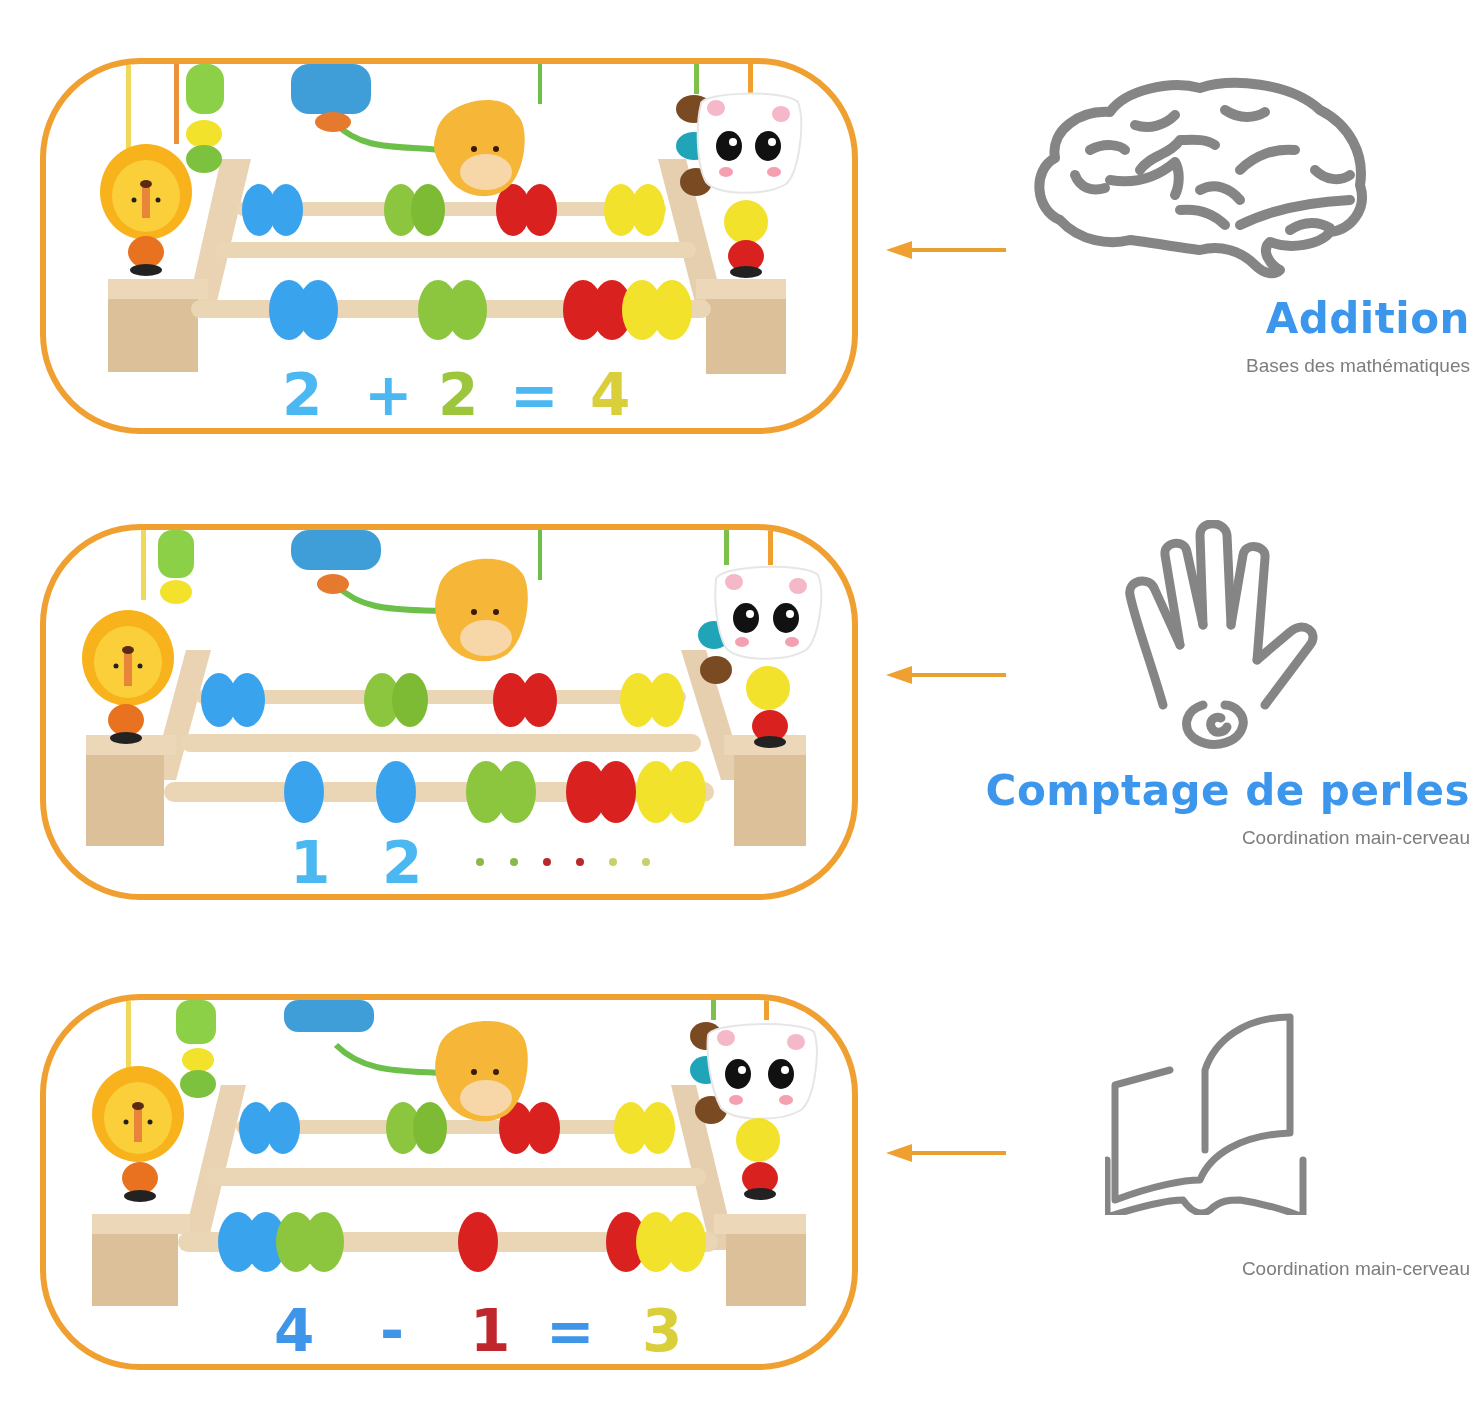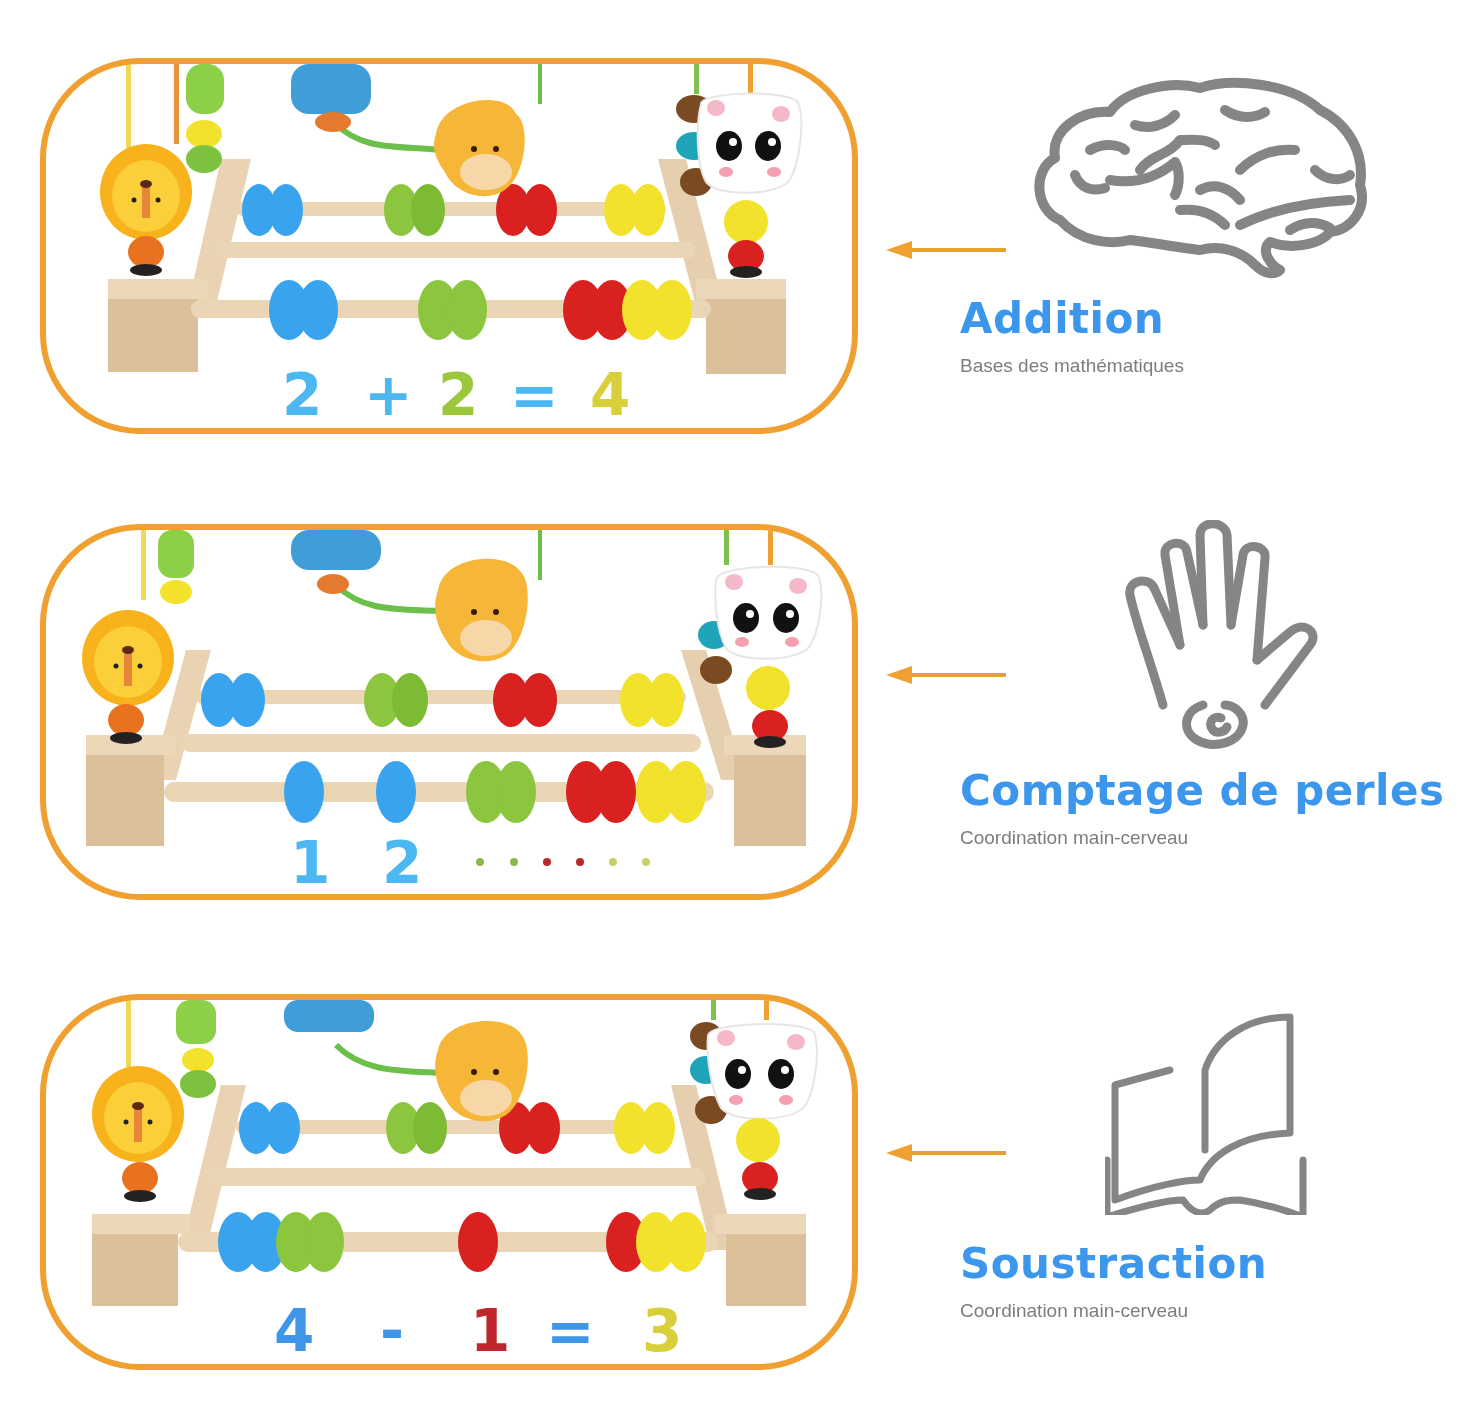--- a/index.html
+++ b/index.html
@@ -10,21 +10,21 @@
   .panel.p2 { top:524px; height:376px; }
   .panel.p3 { top:994px; height:376px; }
 
   .scene { position:absolute; left:0; top:0; width:100%; height:100%; }
 
   .equation { position:absolute; left:0; top:0; width:100%; height:100%; pointer-events:none; }
   .eq-glyph { position:absolute; font-family:"DejaVu Sans", sans-serif; font-weight:bold; font-size:58px; line-height:1; }
 
   .arrow { position:absolute; left:884px; width:124px; height:20px; }
 
-  .feature { position:absolute; left:960px; width:510px; text-align:left; }
+  .feature { position:absolute; left:960px; width:510px; text-align:right; }
   .feature-title { font-family:"DejaVu Sans", sans-serif; font-weight:bold; color:#3b96ec; font-size:42px; letter-spacing:0.5px; line-height:1; }
   .feature-sub { font-family:"Liberation Sans", sans-serif; color:#7d7d7d; font-size:19px; line-height:1; margin-top:16px; }
 
   .icon-wrap { position:absolute; }
 </style>
 </head>
 <body>
 
 <div class="panel p1">
   <svg class="scene" viewBox="0 0 806 364">
@@ -348,15 +348,14 @@
   <div class="feature-title">Addition</div>
   <div class="feature-sub">Bases des mathématiques</div>
 </div>
 
 <div class="feature" style="top:770px">
   <div class="feature-title">Comptage de perles</div>
   <div class="feature-sub">Coordination main-cerveau</div>
 </div>
 
 <div class="feature" style="top:1243px">
-  <div class="feature-title">Soustraction</div>
   <div class="feature-sub">Coordination main-cerveau</div>
 </div>
 
 </body></html>

